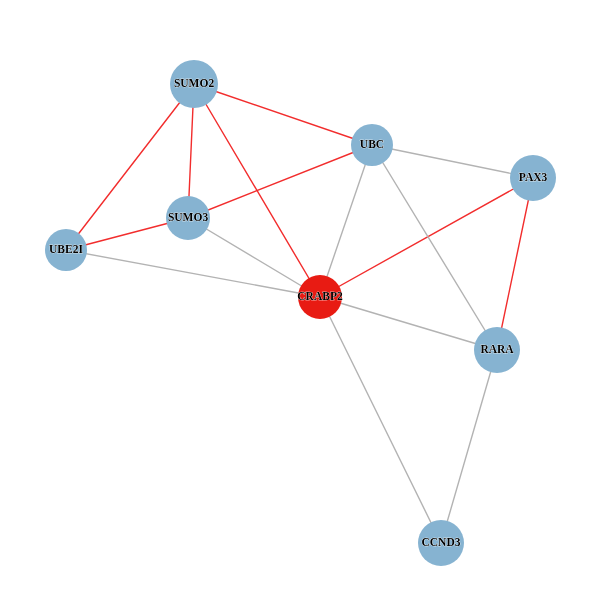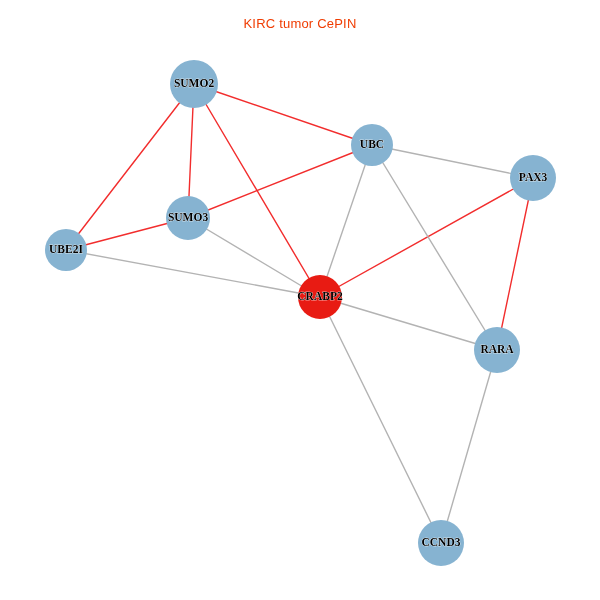--- a/index.html
+++ b/index.html
@@ -49,21 +49,20 @@
     stroke: #ffffff;
     stroke-width: 0.6px;
     stroke-linejoin: round;
   }
 </style>
 </head>
 <body>
 
 <div id="canvas">
 
-  <div id="title">KIRC tumor CePIN</div>
 
   <svg id="graph" viewBox="0 0 600 600">
     <g id="edge-layer">
         <line x1="194" y1="84" x2="66" y2="250" stroke="#F22D2D" stroke-width="1.4" stroke-linecap="round"></line>
         <line x1="194" y1="84" x2="188" y2="218" stroke="#F22D2D" stroke-width="1.4" stroke-linecap="round"></line>
         <line x1="194" y1="84" x2="372" y2="145" stroke="#F22D2D" stroke-width="1.4" stroke-linecap="round"></line>
         <line x1="194" y1="84" x2="320" y2="297" stroke="#F22D2D" stroke-width="1.4" stroke-linecap="round"></line>
         <line x1="188" y1="218" x2="66" y2="250" stroke="#F22D2D" stroke-width="1.4" stroke-linecap="round"></line>
         <line x1="188" y1="218" x2="372" y2="145" stroke="#F22D2D" stroke-width="1.4" stroke-linecap="round"></line>
         <line x1="320" y1="297" x2="533" y2="178" stroke="#F22D2D" stroke-width="1.4" stroke-linecap="round"></line>

